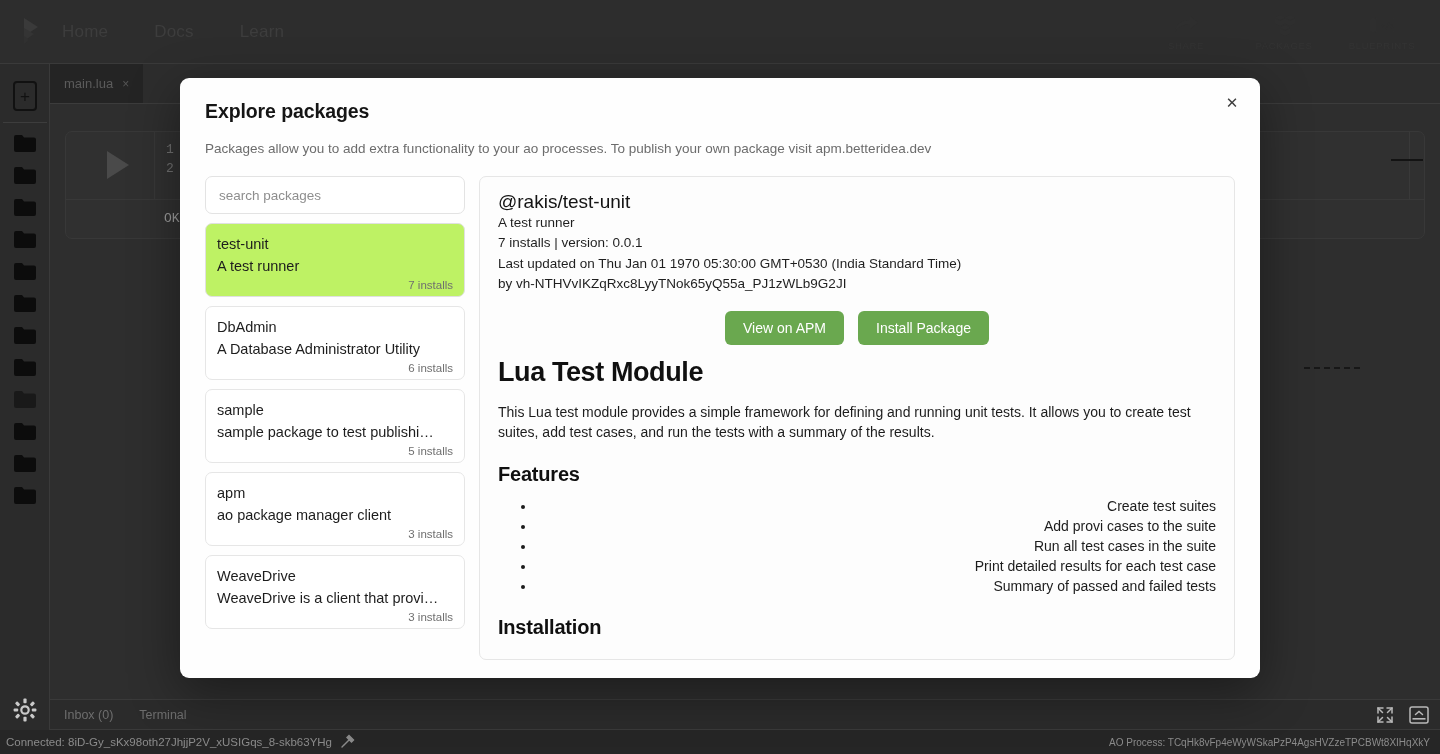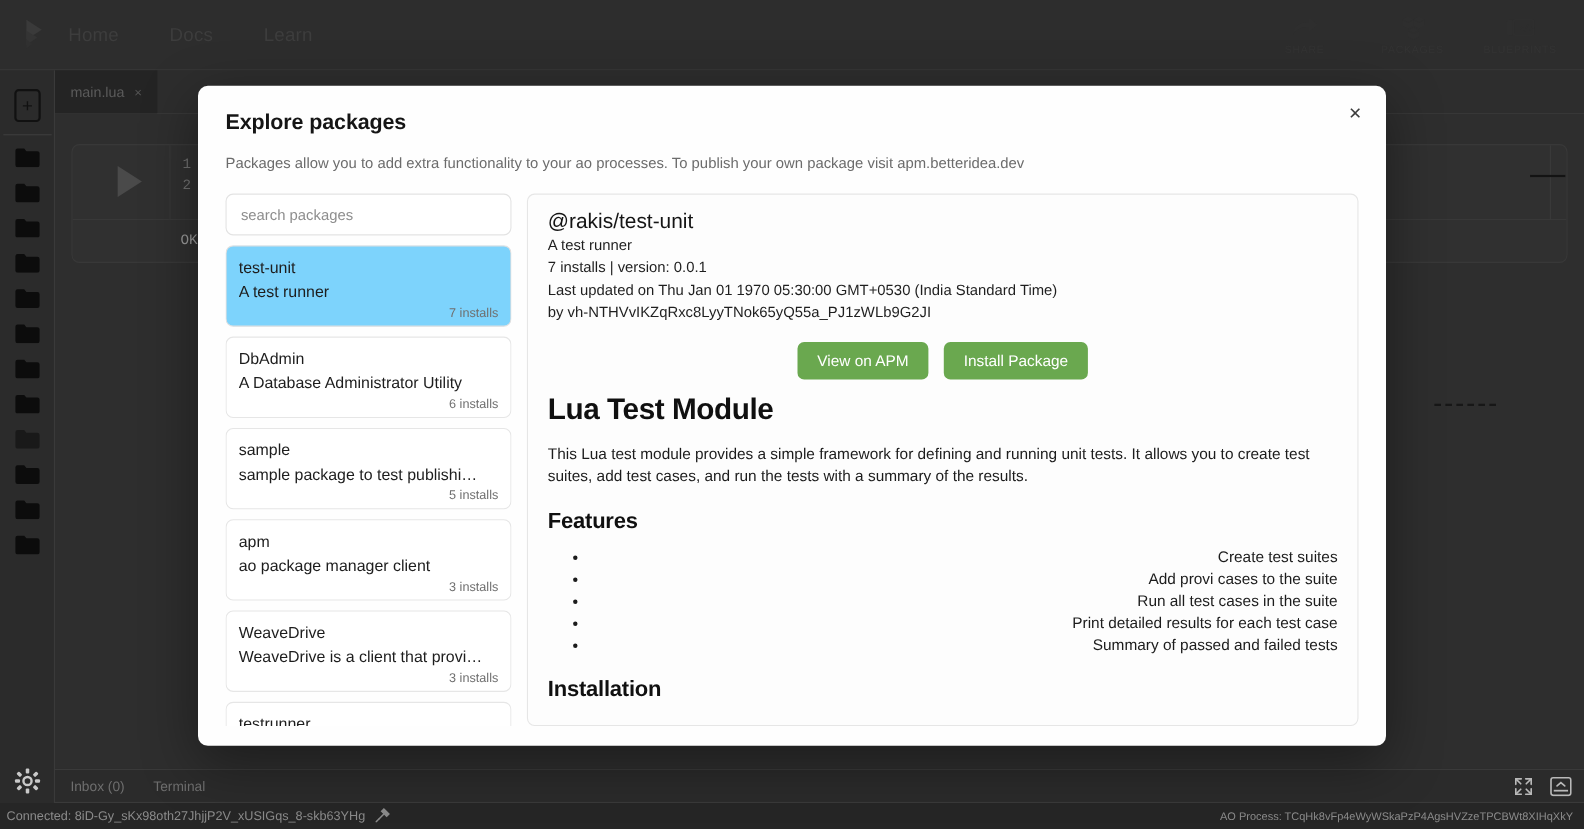--- a/index.html
+++ b/index.html
@@ -120,21 +120,21 @@
     height: 38px; border: 1px solid #e3e3e3; border-radius: 7px;
     background: #fff; padding: 0 13px; font-size: 13.5px; color: #2a2a2a;
     font-family: "Liberation Sans", sans-serif; outline: none;
   }
   .search-input::placeholder { color: #8e8e8e; }
   .pkg-list { margin-top: 9px; flex: 1; overflow: hidden; display: flex; flex-direction: column; gap: 9px; }
   .pkg-card {
     border: 1px solid #e6e6e6; border-radius: 7px; background: #fff;
     padding: 9px 11px 5px 11px; flex: 0 0 auto; cursor: pointer; position: relative;
   }
-  .pkg-card.sel { background: #7dd3fc; border-color: #e0e0e0; }
+  .pkg-card.sel { background: #bef264; border-color: #e0e0e0; }
   .pkg-name { font-size: 14.5px; color: #1d1d1d; line-height: 1.55; }
   .pkg-desc {
     font-size: 14.5px; color: #1d1d1d; line-height: 1.55;
     white-space: nowrap; overflow: hidden; text-overflow: ellipsis;
   }
   .pkg-inst { text-align: right; font-size: 11.5px; color: #6f6f6f; margin-top: 1px; }
 
   
   .detail {
     flex: 1; border: 1px solid #e6e6e6; border-radius: 7px; background: #fdfdfd;
@@ -385,23 +385,20 @@
             <div class="pkg-card">
               <div class="pkg-name">apm</div>
               <div class="pkg-desc">ao package manager client</div>
               <div class="pkg-inst">3 installs</div>
             </div>
             <div class="pkg-card">
               <div class="pkg-name">WeaveDrive</div>
               <div class="pkg-desc">WeaveDrive is a client that provi…</div>
               <div class="pkg-inst">3 installs</div>
             </div>
-            <div class="pkg-card">
-              <div class="pkg-name">testrunner</div>
-            </div>
           </div>
       </div>
 
       <div class="detail">
         <div class="d-title">@rakis/test-unit</div>
         <div class="d-line">A test runner</div>
         <div class="d-line">7 installs | version: 0.0.1</div>
         <div class="d-line">Last updated on Thu Jan 01 1970 05:30:00 GMT+0530 (India Standard Time)</div>
         <div class="d-line">by vh-NTHVvIKZqRxc8LyyTNok65yQ55a_PJ1zWLb9G2JI</div>
 

